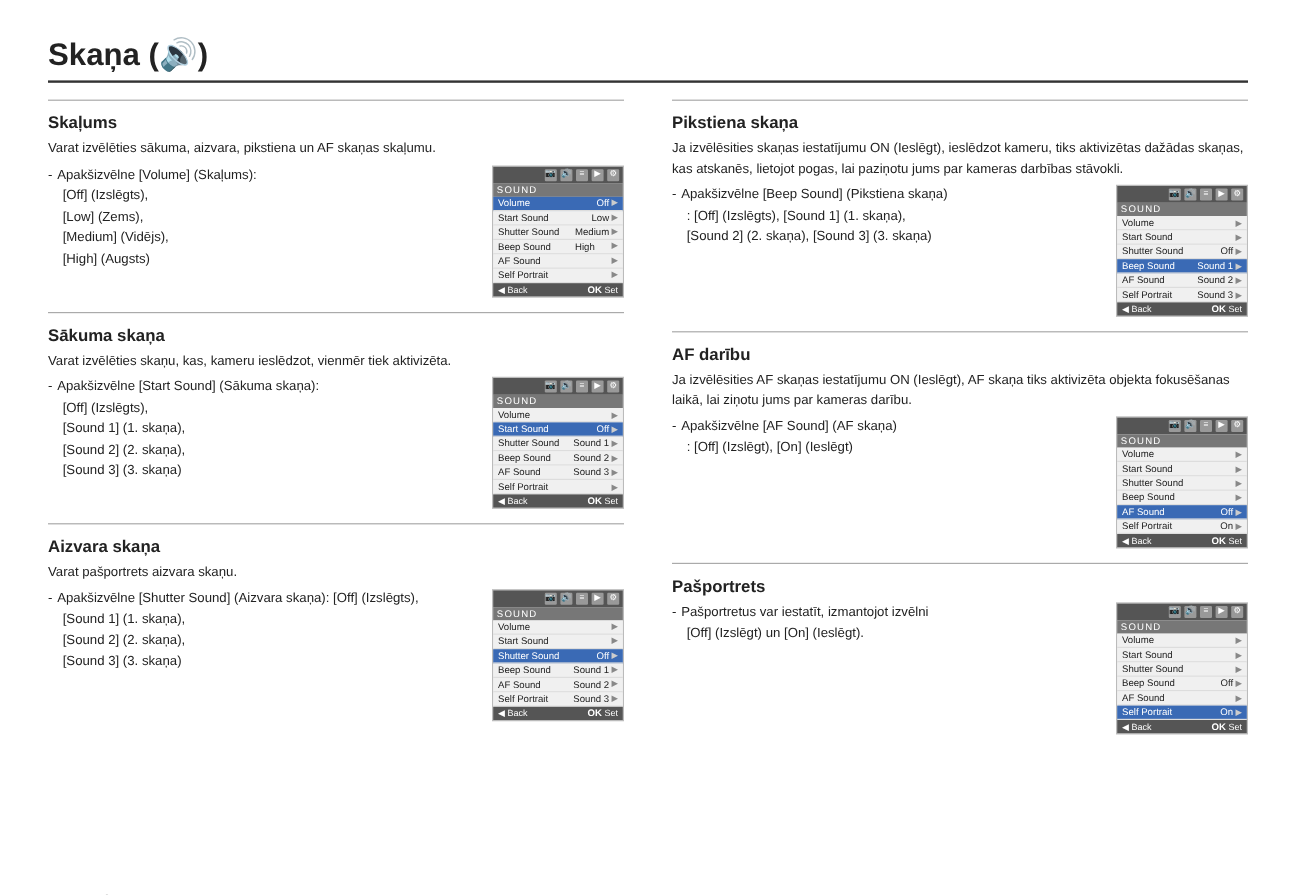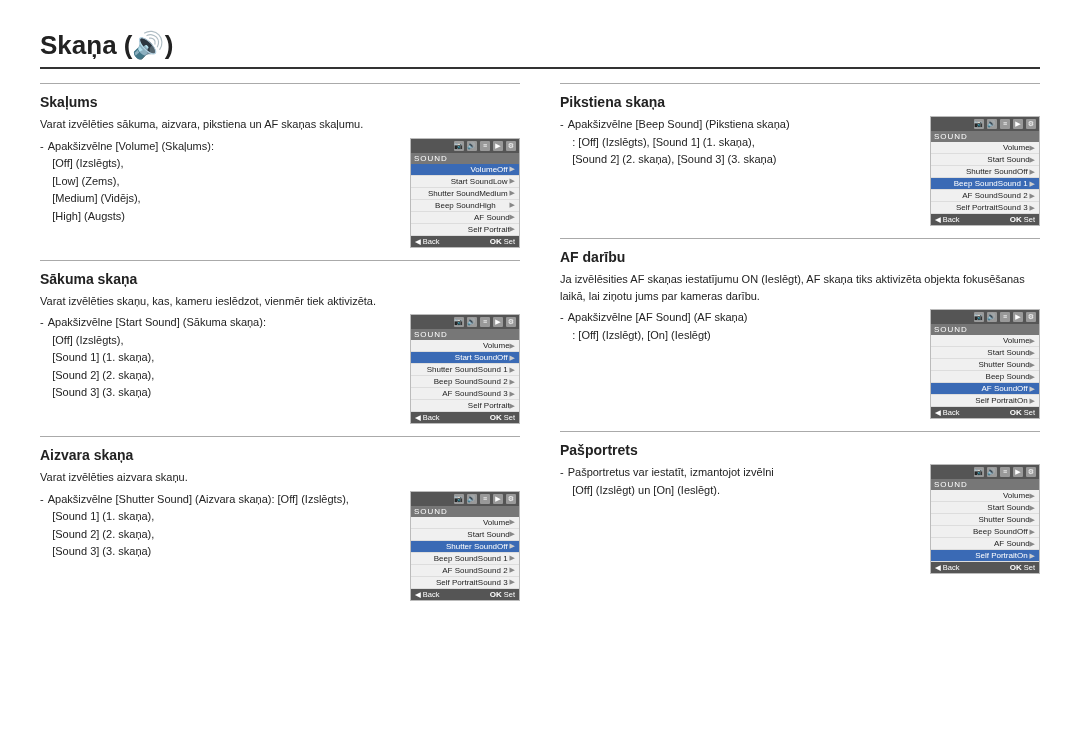--- a/index.html
+++ b/index.html
@@ -97,21 +97,21 @@
       background: #777;
       color: #fff;
       font-size: 8px;
       font-weight: normal;
       padding: 1px 3px;
       letter-spacing: 1px;
     }
 
     .menu-img .menu-row {
       display: flex;
-      justify-content: flex-end;
+      justify-content: space-between;
       padding: 1px 4px;
       font-size: 8px;
       border-bottom: 1px solid #ddd;
       background: #f0f0f0;
     }
 
     .menu-img .menu-row.selected {
       background: #3a6ab5;
       color: #fff;
     }
@@ -278,21 +278,21 @@
               </div>
               <div class="menu-footer">
                 <span>◀ Back</span>
                 <span><span class="ok">OK</span> Set</span>
               </div>
             </div>
           </div>
         </div>
         <div class="section">
           <h2>Aizvara skaņa</h2>
-          <p>Varat izvēlēties aizvara skaņu.</p>
+          <p>Varat pašportrets aizvara skaņu.</p>
           <div class="bullet-block">
             <div class="bullet-text"><span><span class="dash">-</span>Apakšizvēlne [Shutter Sound] (Aizvara skaņa): [Off] (Izslēgts),</span><br><span>&nbsp;&nbsp;&nbsp;&nbsp;[Sound 1] (1. skaņa),</span><br><span>&nbsp;&nbsp;&nbsp;&nbsp;[Sound 2] (2. skaņa),</span><br><span>&nbsp;&nbsp;&nbsp;&nbsp;[Sound 3] (3. skaņa)</span><br></div>
             <div class="menu-img">
               <div class="menu-top-icons">
                 <span class="ico">📷</span>
                 <span class="ico">🔊</span>
                 <span class="ico">≡</span>
                 <span class="ico">▶</span>
                 <span class="ico">⚙</span>
               </div>
@@ -342,20 +342,21 @@
                 <span><span class="ok">OK</span> Set</span>
               </div>
             </div>
           </div>
         </div>
       </div>
 
     <div id="right-col">
         <div class="section">
           <h2>Pikstiena skaņa</h2>
+          <p>Ja izvēlēsities skaņas iestatījumu ON (Ieslēgt), ieslēdzot kameru, tiks aktivizētas dažādas skaņas, kas atskanēs, lietojot pogas, lai paziņotu jums par kameras darbības stāvokli.</p>
           <div class="bullet-block">
             <div class="bullet-text"><span><span class="dash">-</span>Apakšizvēlne [Beep Sound] (Pikstiena skaņa)</span><br><span>&nbsp;&nbsp;&nbsp;&nbsp;: [Off] (Izslēgts), [Sound 1] (1. skaņa),</span><br><span>&nbsp;&nbsp;&nbsp;&nbsp;[Sound 2] (2. skaņa), [Sound 3] (3. skaņa)</span><br></div>
             <div class="menu-img">
               <div class="menu-top-icons">
                 <span class="ico">📷</span>
                 <span class="ico">🔊</span>
                 <span class="ico">≡</span>
                 <span class="ico">▶</span>
                 <span class="ico">⚙</span>
               </div>

